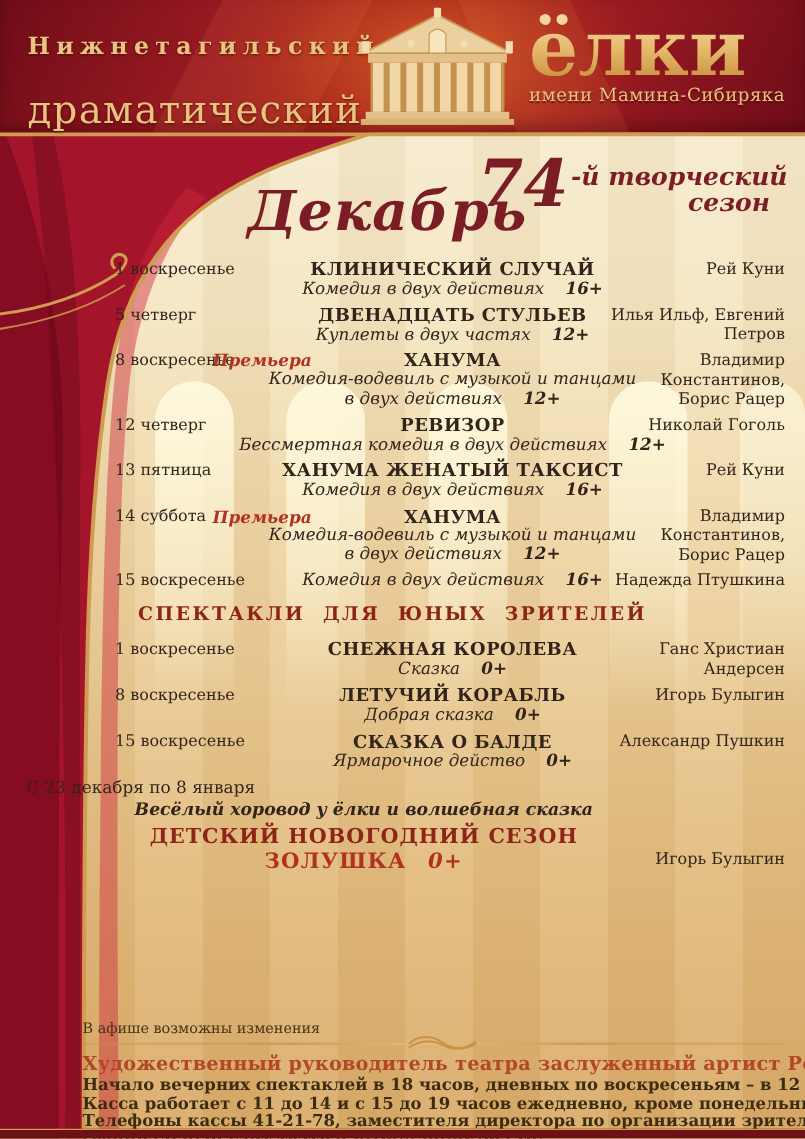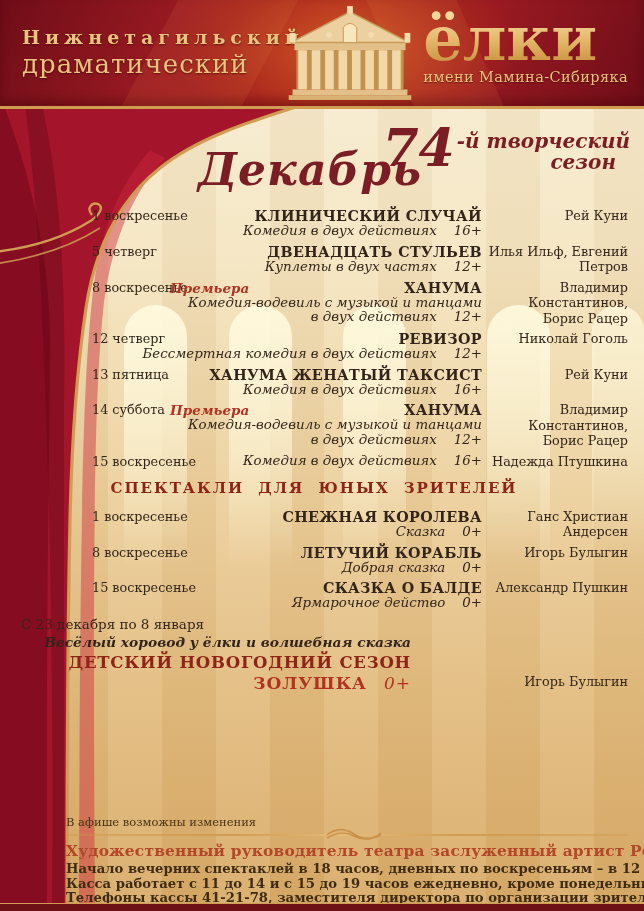--- a/index.html
+++ b/index.html
@@ -34,21 +34,21 @@
       linear-gradient(115deg, #6f0d18 0%, var(--band-red,#9a1a22) 28%,
         #a82420 50%, var(--band-red,#9a1a22) 72%, #6f0d18 100%);
     border-bottom:3px solid var(--gold,#cf9c52);
     box-shadow:inset 0 -6px 10px rgba(60,0,5,.35);}
   .ray{position:absolute;background:rgba(255,160,80,.10);}
   .ray.r1{left:150px;top:0;width:120px;height:106px;transform:skewX(-28deg);}
   .ray.r2{left:390px;top:0;width:90px;height:106px;transform:skewX(24deg);}
   .city{position:absolute;left:22px;top:26px;width:220px;text-align:center;
     color:var(--gold-light,#e8c47e);text-shadow:0 1px 2px rgba(60,0,0,.65);}
   .city1{font-size:19px;font-weight:bold;letter-spacing:5px;}
-  .city2{font-size:26px;letter-spacing:1px;line-height:33px;}
+  .city2{font-size:31px;letter-spacing:1px;line-height:33px;margin-top:24px;}
   .building{position:absolute;left:283px;top:6px;}
   .brand{position:absolute;right:16px;top:10px;text-align:left;}
   .brand-main{font-size:62px;line-height:58px;font-weight:bold;
     background:linear-gradient(180deg,#f4d89b 10%,#e3b568 55%,#c8913f 95%);
     -webkit-background-clip:text;background-clip:text;color:transparent;}
   .brand-sub{font-size:14.5px;color:var(--gold-light,#e8c47e);
     letter-spacing:.4px;margin-top:1px;text-shadow:0 1px 1px rgba(60,0,0,.6);}
   
   .season{position:absolute;top:126px;right:14px;z-index:2;text-align:right;
     color:var(--script-red,#7b1d24);font-style:italic;display:flex;justify-content:flex-end;}
@@ -59,24 +59,24 @@
   .month{position:absolute;top:144px;left:0;right:0;z-index:2;text-align:center;
     transform:translateX(-12px);font-style:italic;font-weight:bold;font-size:44px;
     color:var(--script-red,#7b1d24);letter-spacing:1px;}
   
   .content{position:absolute;top:208px;left:0;right:0;z-index:2;}
   .row{display:grid;grid-template-columns:78px 72px 240px 1fr;
     padding-left:92px;padding-right:16px;margin-bottom:5px;}
   .c-date{font-size:12.8px;line-height:16px;white-space:nowrap;}
   .c-prem{font-size:13.5px;font-weight:bold;font-style:italic;line-height:16px;
     color:var(--accent-red,#b23222);white-space:nowrap;}
-  .c-main{display:flex;flex-direction:column;align-items:flex-end;text-align:center;}
+  .c-main{display:flex;flex-direction:column;align-items:center;text-align:center;}
   .c-main .t{font-weight:bold;font-size:14.3px;line-height:16px;white-space:nowrap;letter-spacing:.4px;}
   .c-main .d{font-style:italic;font-size:13.4px;line-height:14.6px;white-space:nowrap;}
-  .age{font-weight:normal;font-style:italic;margin-left:17px;}
+  .age{font-weight:bold;font-style:italic;margin-left:17px;}
   .c-author{text-align:right;font-size:12.8px;line-height:15.5px;}
   .kids-head{margin:9px 0 12px;text-align:center;transform:translateX(-8px);
     font-weight:bold;font-size:15px;letter-spacing:2px;word-spacing:7px;
     color:var(--section-red,#8e2418);}
   .ny .row{margin-bottom:2px;padding-left:21px;}
   .ny-range{font-size:13.5px;white-space:nowrap;grid-column:1/4;}
   .ny-head{font-weight:bold;font-size:16.5px;letter-spacing:.8px;line-height:19px;
     color:var(--section-red,#8e2418);white-space:nowrap;}
   .ny-sub{font-style:italic;font-weight:bold;font-size:13.8px;line-height:17px;white-space:nowrap;}
   .ny-title{font-weight:bold;font-size:17px;letter-spacing:1px;line-height:18px;

